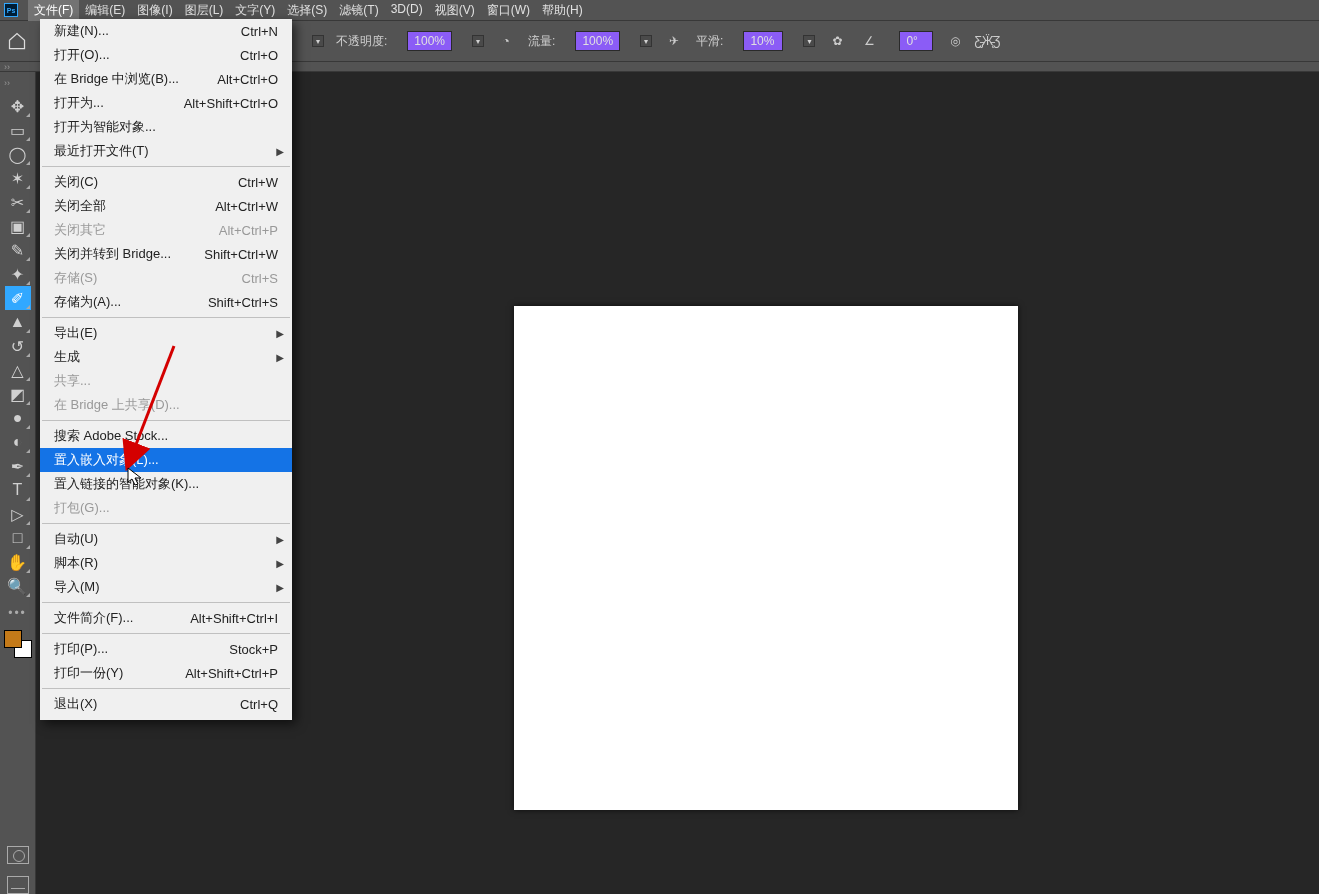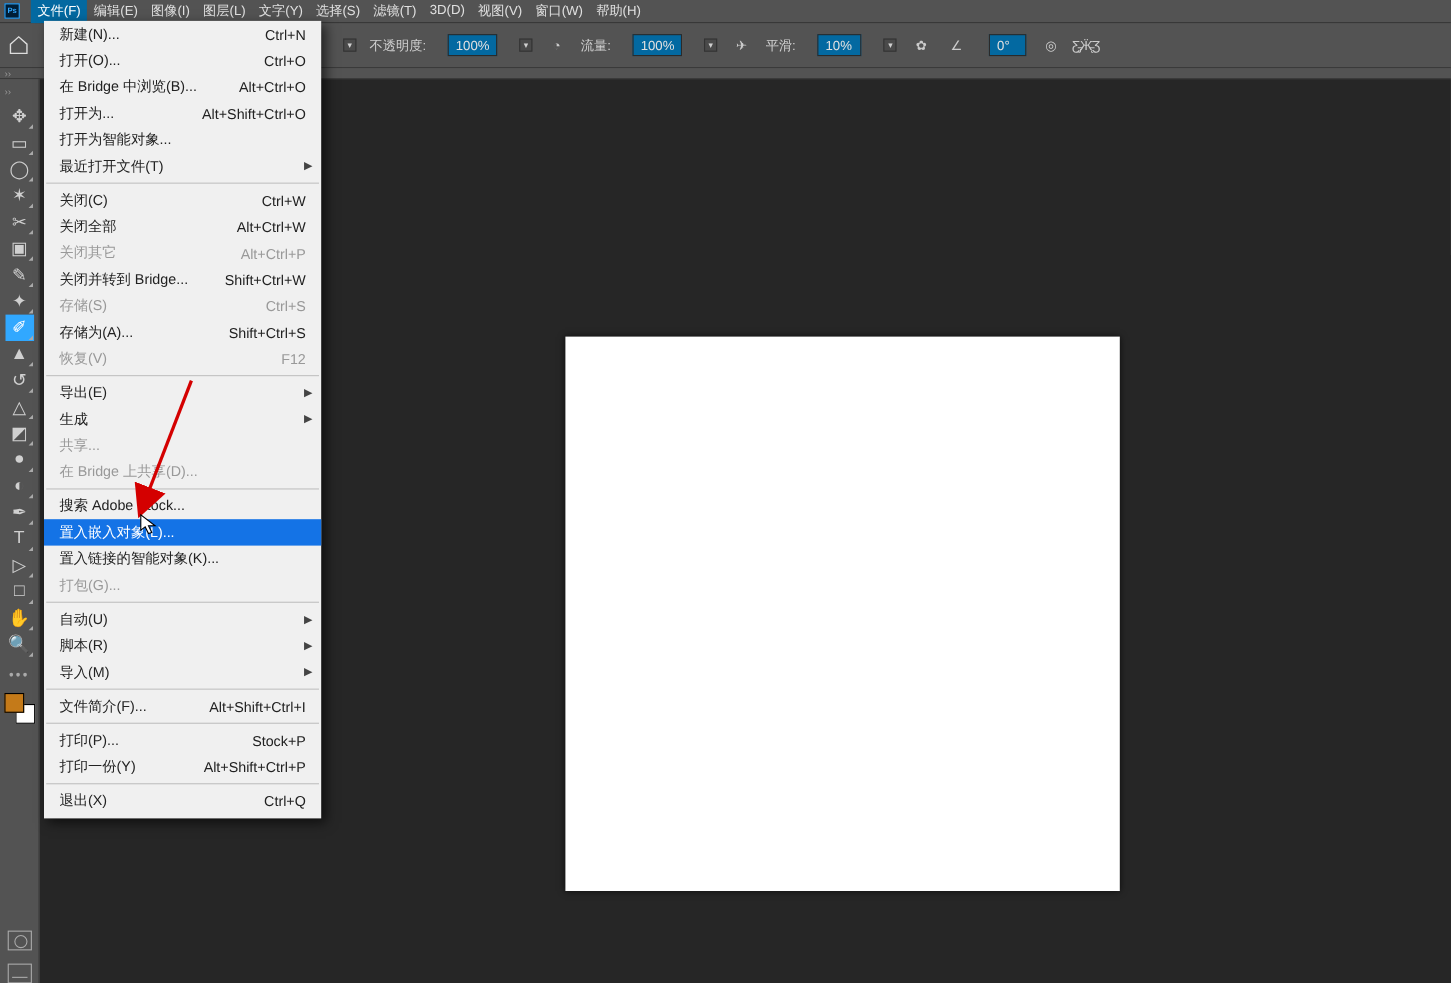--- a/index.html
+++ b/index.html
@@ -1,26 +1,26 @@
 <!DOCTYPE html>
 <html><head>
 <meta charset="utf-8">
 <style>
 * { margin: 0; padding: 0; box-sizing: border-box; font-family: "Microsoft YaHei", Arial, sans-serif; }
 body { width: 1319px; height: 894px; background: #535353; overflow: hidden; position: relative; }
 
 .menubar { height: 20px; background: #535353; display: flex; align-items: center; padding-left: 4px; font-size: 12px; color: #e0e0e0; }
 .menubar .app-icon { width: 14px; height: 14px; background: #001e36; border: 1px solid #31a8ff; margin-right: 10px; display: flex; align-items: center; justify-content: center; font-size: 7px; color: #31a8ff; font-weight: bold; }
 .menubar .item { padding: 2px 6px; cursor: pointer; }
-.menubar .item.active { background: #0369a1; color: #fff; }
+.menubar .item.active { background: #737373; color: #fff; }
 
 .optionsbar { height: 42px; background: #535353; border-top: 1px solid #383838; border-bottom: 1px solid #383838; display: flex; align-items: center; padding-left: 6px; gap: 12px; color: #d0d0d0; font-size: 12px; }
 .home-icon { width: 22px; height: 20px; }
 .opt-group { display: flex; align-items: center; gap: 20px; }
-.val-box { background: #0369a1; border: 1px solid #2a2a2a; padding: 2px 6px; min-width: 40px; display: inline-block; color: #e0e0e0; }
+.val-box { background: #8b5cf6; border: 1px solid #2a2a2a; padding: 2px 6px; min-width: 40px; display: inline-block; color: #e0e0e0; }
 .dd-arrow { width: 12px; height: 12px; border: 1px solid #333; background: #4a4a4a; display: inline-flex; align-items: center; justify-content: center; font-size: 8px; }
 .icon-btn { width: 20px; height: 20px; display: inline-flex; align-items: center; justify-content: center; color: #ccc; }
 
 .grippy { height: 10px; background: #535353; color: #999; font-size: 9px; padding-left: 4px; border-bottom: 1px solid #383838; }
 
 .workspace { position: absolute; top: 72px; left: 36px; right: 0; bottom: 0; background: #262626; }
 .canvas { position: absolute; left: 478px; top: 234px; width: 504px; height: 504px; background: #fff; box-shadow: 0 0 6px rgba(0,0,0,0.7); }
 
 .toolbar { position: absolute; left: 0; top: 72px; width: 36px; bottom: 0; background: #535353; border-right: 1px solid #383838; display: flex; flex-direction: column; align-items: center; padding-top: 6px; gap: 4px; }
 .toolbar .caretrow { width: 100%; height: 12px; color: #999; font-size: 9px; text-align: left; padding-left: 4px; }
@@ -245,24 +245,20 @@
       <span>Shift+Ctrl+W</span>
     </div>
     <div class="row disabled">
       <span>存储(S)</span>
       <span>Ctrl+S</span>
     </div>
     <div class="row">
       <span>存储为(A)...</span>
       <span>Shift+Ctrl+S</span>
     </div>
-    <div class="row disabled">
-      <span>恢复(V)</span>
-      <span>F12</span>
-    </div>
     <div class="sep"></div>
     <div class="row">
       <span>导出(E)</span>
       <span class="sub">▶</span>
     </div>
     <div class="row">
       <span>生成</span>
       <span class="sub">▶</span>
     </div>
     <div class="row disabled">

